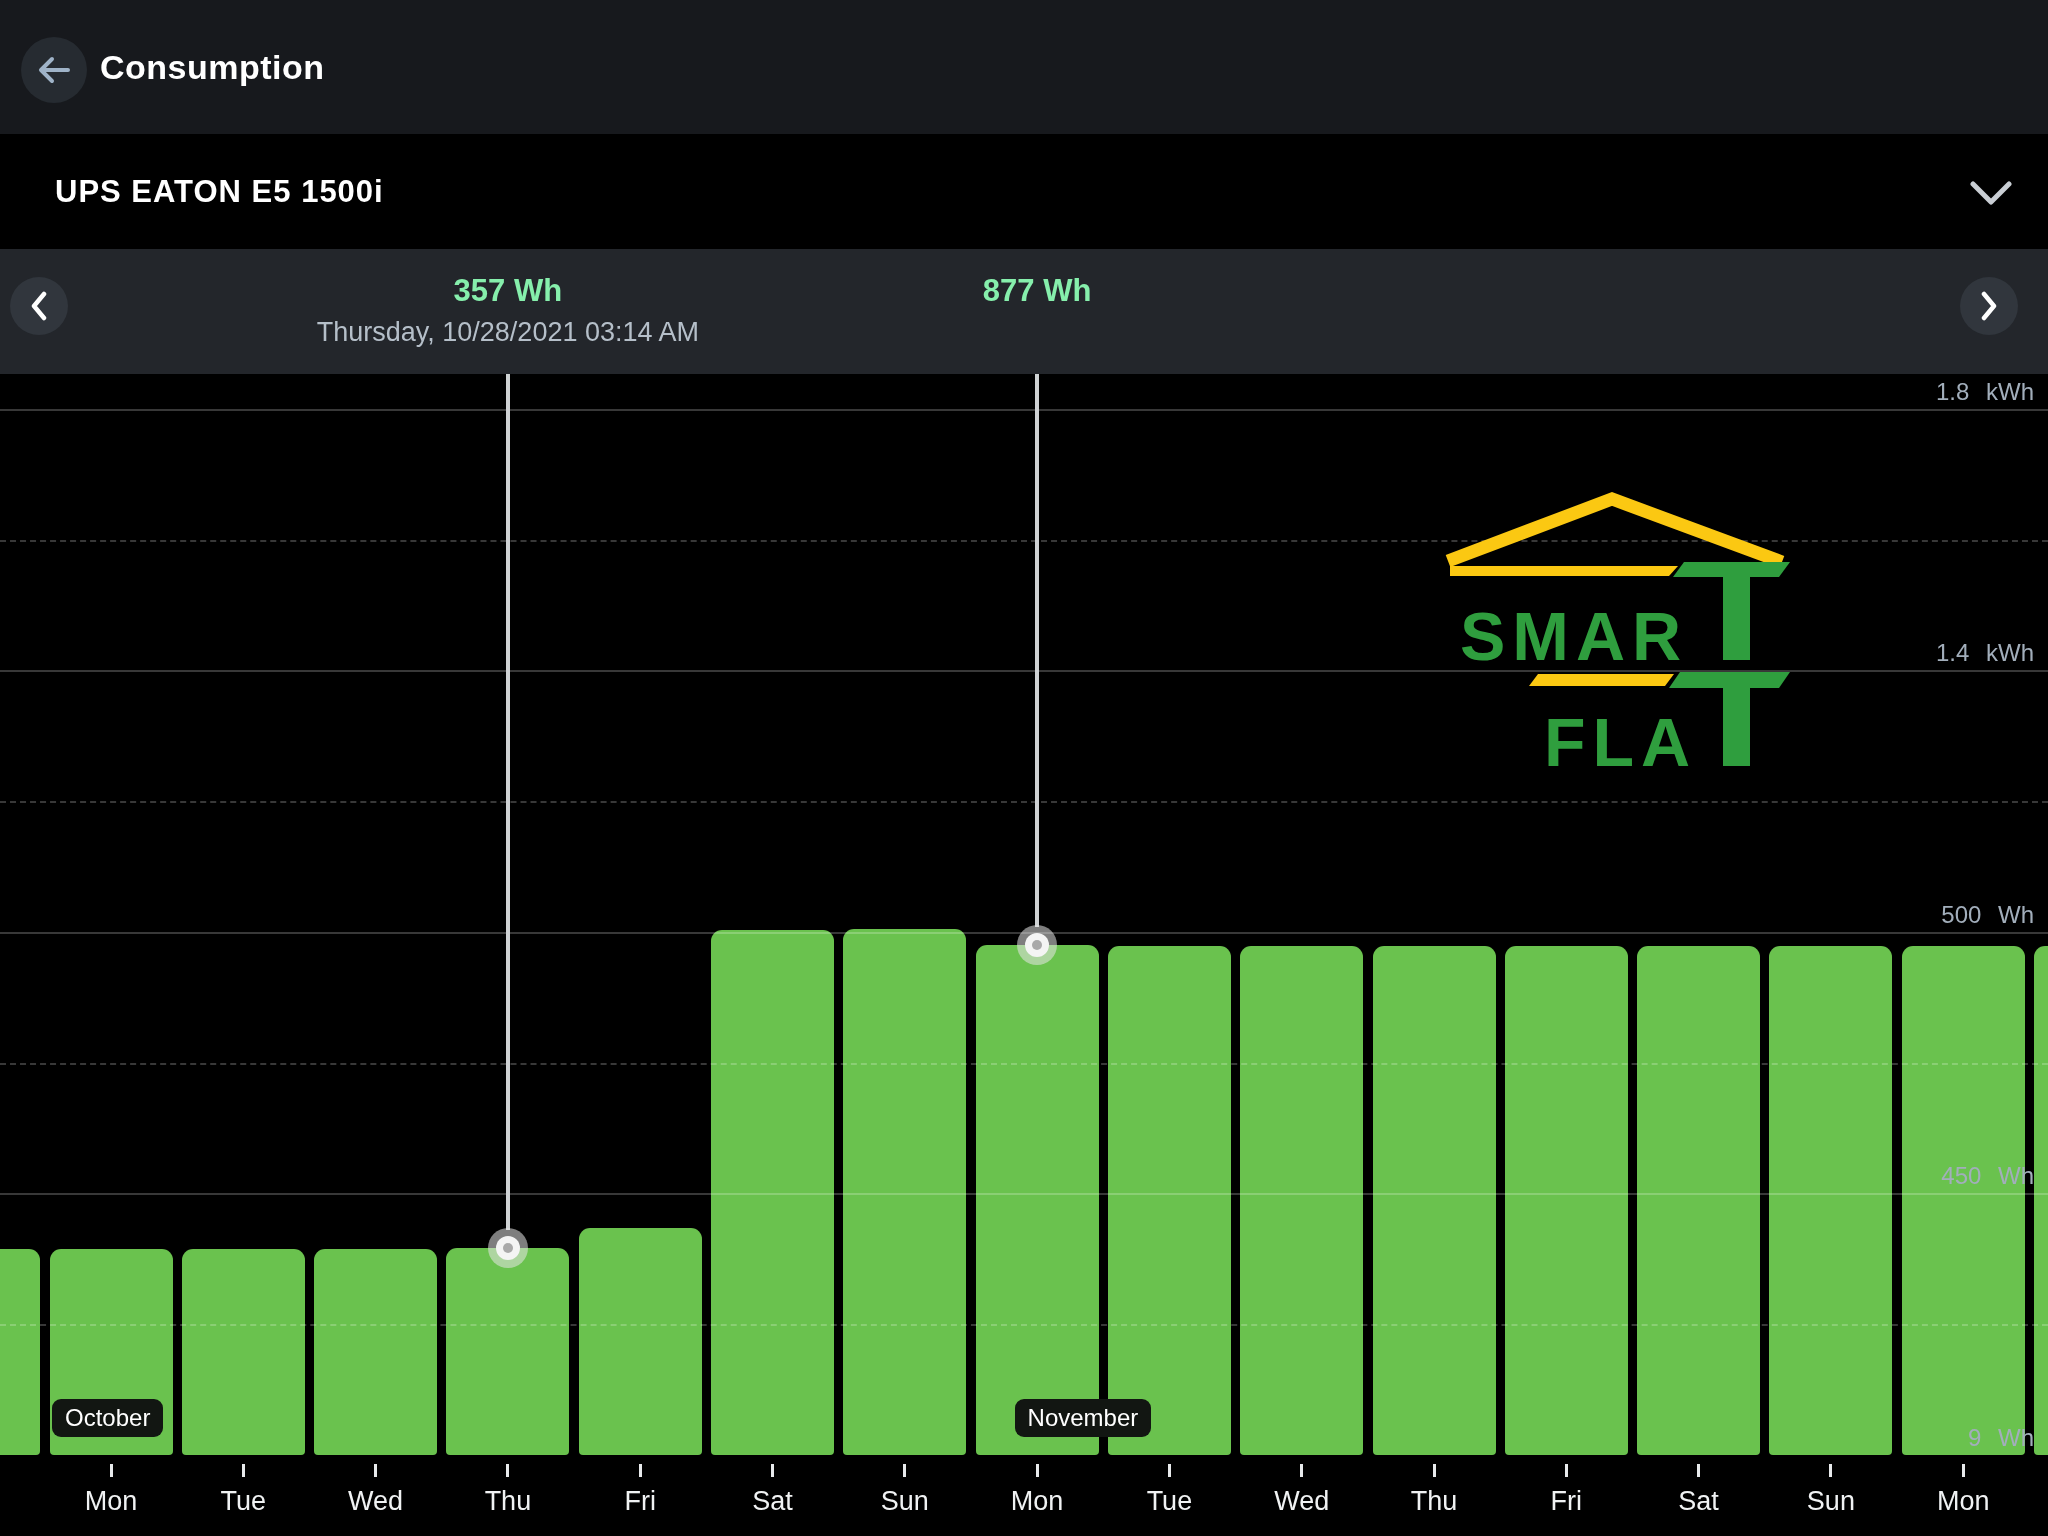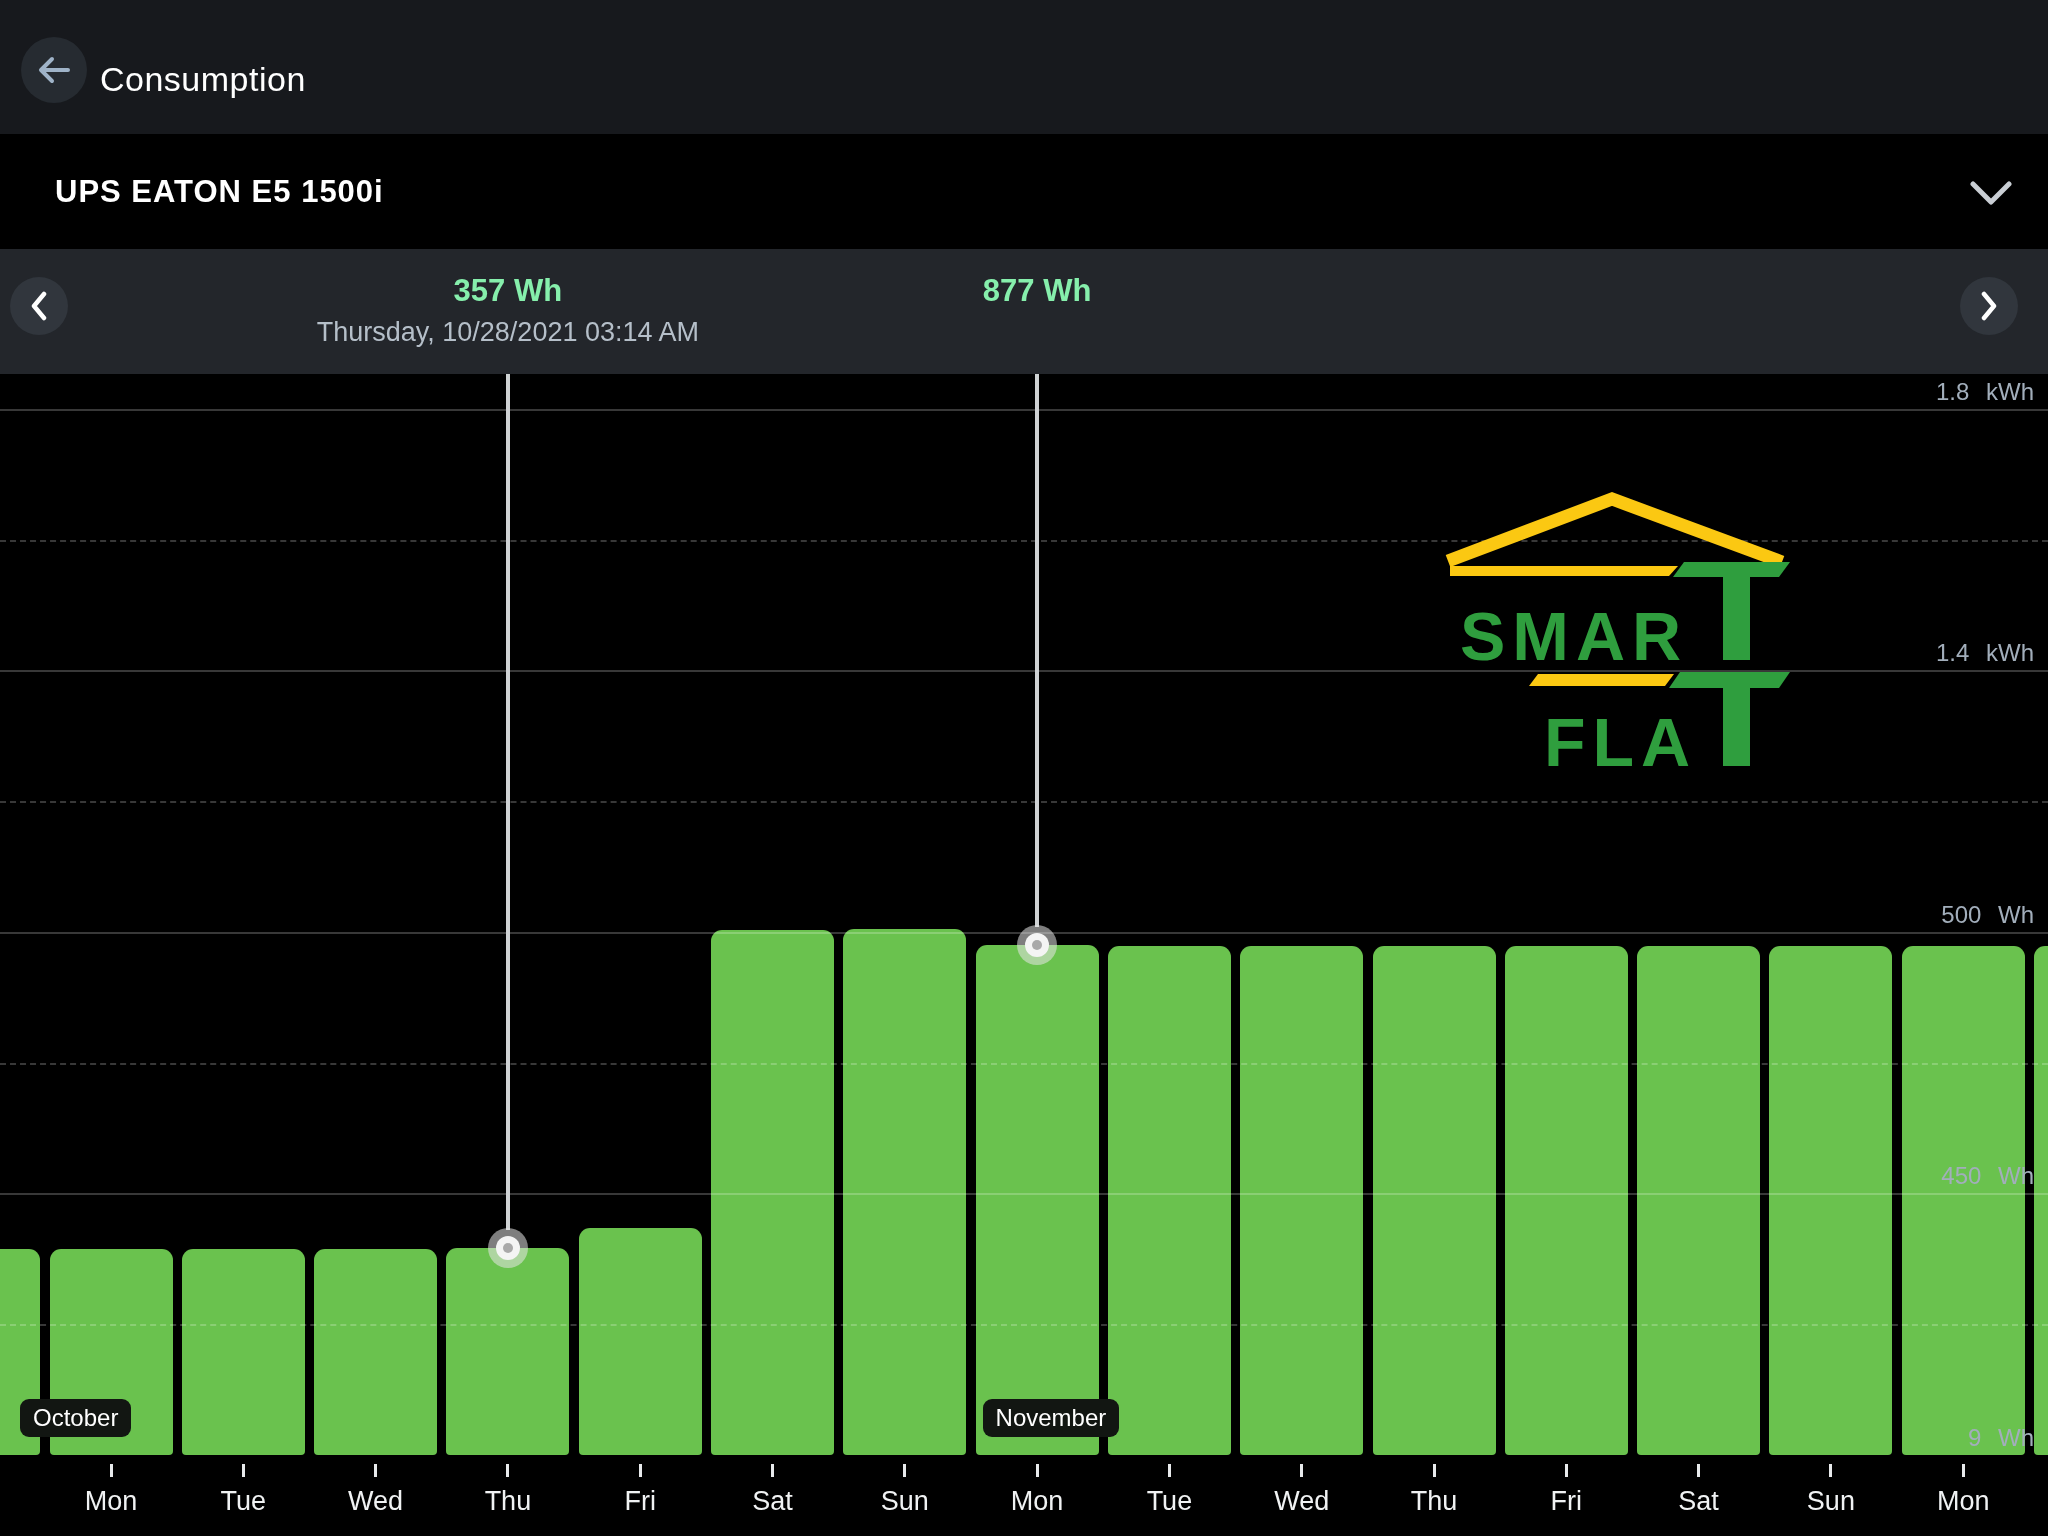--- a/index.html
+++ b/index.html
@@ -4,22 +4,22 @@
 <style>
   html,body{margin:0;padding:0;background:#000;}
   .stage{
     position:relative;width:2048px;height:1536px;overflow:hidden;background:#000;
     font-family:"Liberation Sans","DejaVu Sans",sans-serif;
   }
   
   .appbar{position:absolute;left:0;top:0;width:2048px;height:134px;background:#17191d;}
   .back-btn{position:absolute;left:21px;top:37px;width:66px;height:66px;border-radius:50%;
     background:#262b31;display:flex;align-items:center;justify-content:center;cursor:pointer;}
-  .appbar-title{position:absolute;left:100px;top:12px;height:134px;display:flex;align-items:center;
-    color:#ffffff;font-size:34px;font-weight:normal;letter-spacing:.5px;}
+  .appbar-title{position:absolute;left:100px;top:0;height:134px;display:flex;align-items:center;
+    color:#ffffff;font-size:34px;font-weight:bold;letter-spacing:.5px;}
   
   .device-row{position:absolute;left:0;top:134px;width:2048px;height:142px;background:#000;}
   .device-name{position:absolute;left:55px;top:0;height:115px;display:flex;align-items:center;
     color:#ffffff;font-size:31px;font-weight:bold;letter-spacing:1px;}
   .device-chevron{position:absolute;right:36px;top:46px;width:42px;height:26px;cursor:pointer;}
   
   .strip{position:absolute;left:0;top:249px;width:2048px;height:125px;background:#23262b;}
   .pager-btn{position:absolute;top:28px;width:58px;height:58px;border-radius:50%;background:#31363d;
     display:flex;align-items:center;justify-content:center;cursor:pointer;}
   .pager-prev{left:10px;}
@@ -31,21 +31,21 @@
   .chart-layer{position:absolute;left:0;top:0;width:2048px;height:1536px;}
   .bar{position:absolute;background:#6ac24e;border-radius:11px 11px 4px 4px;}
   .gridline{position:absolute;left:0;width:2048px;height:0;border-top:2px solid rgba(255,255,255,0.22);}
   .gridline.dashed{border-top:2px dashed rgba(255,255,255,0.22);}
   .ylabel{position:absolute;right:14px;width:260px;text-align:right;color:#a2aebb;font-size:24px;
     word-spacing:10px;}
   .tickmark{position:absolute;width:3px;height:13px;background:#e8eaec;top:1464px;}
   .daylabel{position:absolute;top:1486px;width:110px;margin-left:-55px;text-align:center;
     color:#f0f2f3;font-size:27px;}
   .month-badge{position:absolute;top:1399px;height:38px;background:#121612;border-radius:9px;
-    color:#ffffff;font-size:24px;line-height:38px;padding:0 13px;white-space:nowrap;}
+    color:#ffffff;font-size:24px;line-height:38px;padding:0 13px;white-space:nowrap;margin-left:32px;}
   .marker-line{position:absolute;width:4px;background:#cfd2d4;}
   .marker{position:absolute;width:40px;height:40px;margin:-20px 0 0 -20px;border-radius:50%;
     background:rgba(230,230,230,0.55);cursor:pointer;}
   .marker .mid{position:absolute;left:8px;top:8px;width:24px;height:24px;border-radius:50%;background:#f4f4f4;}
   .marker .dot{position:absolute;left:15px;top:15px;width:10px;height:10px;border-radius:50%;background:#a9a9a9;}
   .logo{position:absolute;left:1440px;top:488px;}
 </style>
 </head>
 <body>
 

